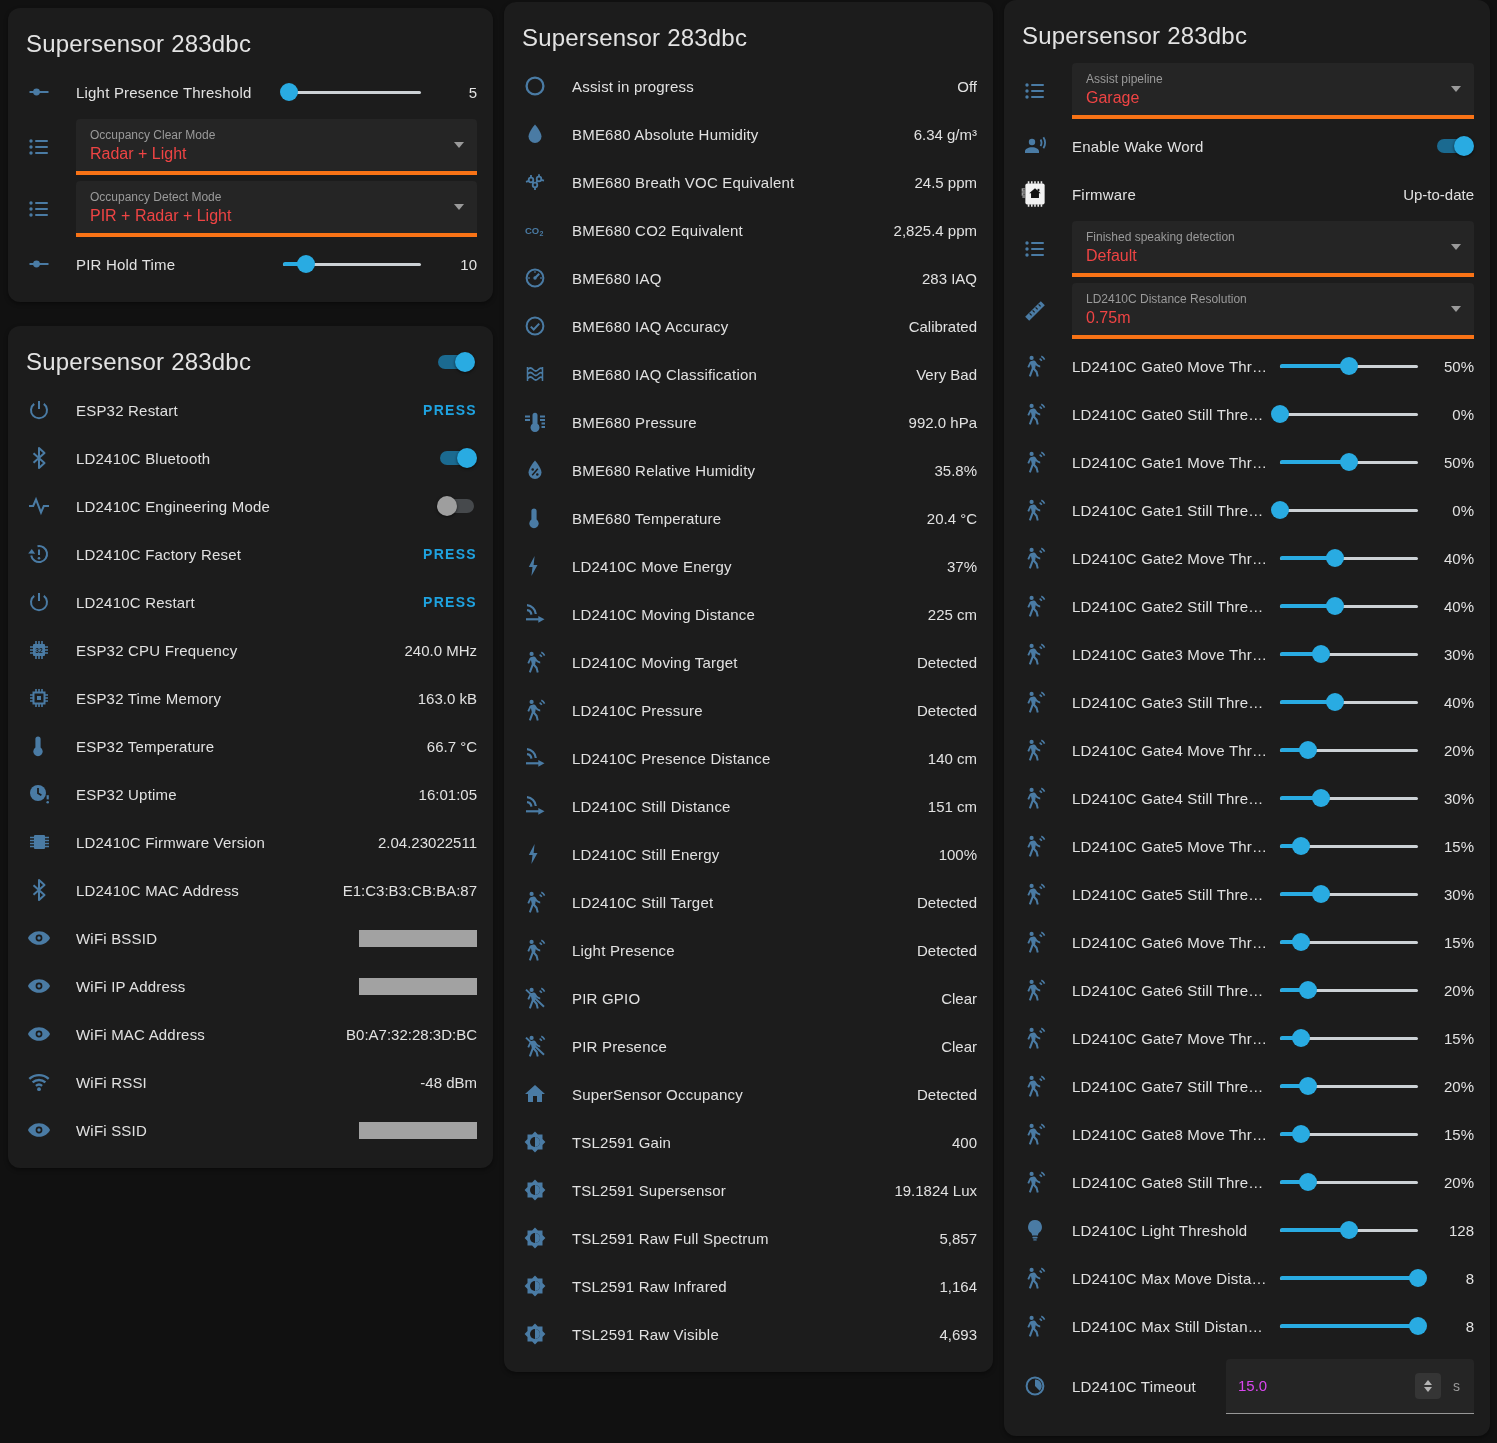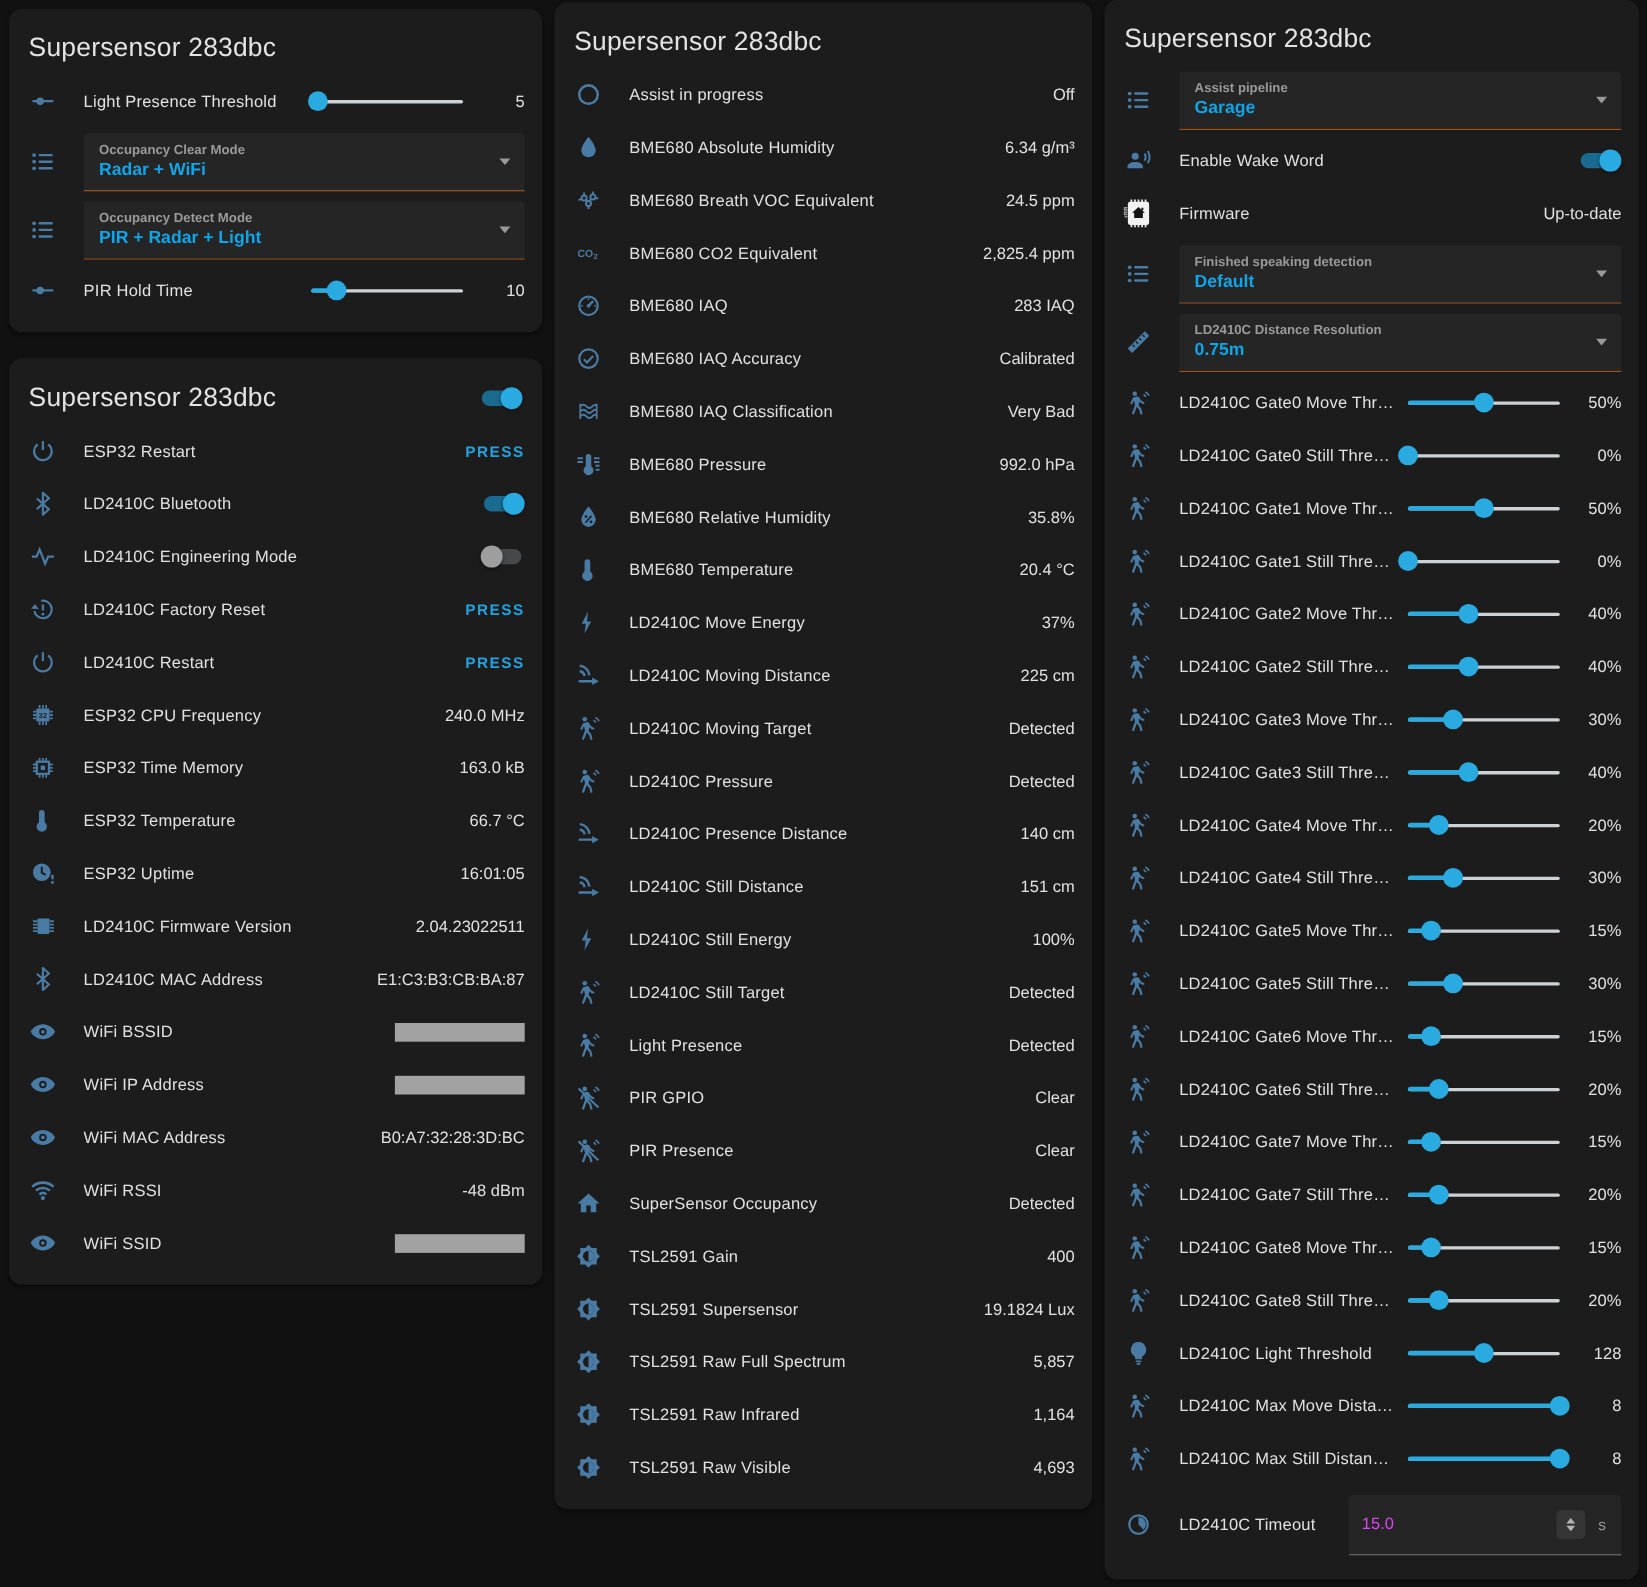--- a/index.html
+++ b/index.html
@@ -25,24 +25,24 @@
   .slider .track{position:absolute;top:8.5px;left:0;right:0;height:3px;background:#ccd1d5;border-radius:2px;}
   .slider .fill{position:absolute;top:8px;left:0;height:4px;background:#29abe2;border-radius:2px;}
   .slider .thumb{position:absolute;top:1px;width:18px;height:18px;border-radius:50%;background:#29abe2;margin-left:-9px;}
   
   .toggle{width:40px;height:20px;position:relative;flex:none;margin-left:12px;}
   .toggle .toggle-track{position:absolute;left:3px;right:3px;top:3px;height:14px;border-radius:7px;background:#46494c;}
   .toggle.on .toggle-track{background:#1b6a90;}
   .toggle .toggle-thumb{position:absolute;top:0;left:0;width:20px;height:20px;border-radius:50%;background:#9e9e9e;box-shadow:0 1px 3px rgba(0,0,0,.6);}
   .toggle.on .toggle-thumb{left:auto;right:0;background:#29abe2;}
   
-  .select{flex:1;min-width:0;height:52px;background:#252525;border-radius:4px 4px 0 0;border-bottom:1px solid #f97316;
-    display:flex;flex-direction:column;justify-content:center;padding:0 14px;position:relative;font-weight:bold;}
+  .select{flex:1;min-width:0;height:52px;background:#252525;border-radius:4px 4px 0 0;border-bottom:4px solid #f97316;
+    display:flex;flex-direction:column;justify-content:center;padding:0 14px;position:relative;}
   .select .mini-label{font-size:12px;color:#9a9a9a;margin-bottom:3px;white-space:nowrap;}
-  .select .sel-value{font-size:16px;color:#0ea5e9;white-space:nowrap;}
+  .select .sel-value{font-size:16px;color:#ef4444;white-space:nowrap;}
   .select .chevron{position:absolute;right:13px;top:50%;margin-top:-3px;width:0;height:0;
     border-left:5px solid transparent;border-right:5px solid transparent;border-top:6px solid #9a9a9a;}
   
   .redacted-bar{width:118px;height:17px;background:#a2a2a2;margin-left:12px;flex:none;}
   
   .numbox{width:224px;height:54px;background:#252525;border-radius:4px 4px 0 0;border-bottom:1px solid #979797;
     display:flex;align-items:center;padding:0 12px;margin-left:auto;flex:none;}
   .numbox .num-value{flex:1;font-size:15px;color:#d946ef;}
   .stepper{width:26px;height:26px;border-radius:4px;background:#353535;display:flex;flex-direction:column;
     align-items:center;justify-content:center;gap:2px;flex:none;}
@@ -84,21 +84,21 @@
                   <rect x="8" y="4.9" width="13" height="2.2" rx="1"></rect>
                   <circle cx="4" cy="12" r="1.7"></circle>
                   <rect x="8" y="10.9" width="13" height="2.2" rx="1"></rect>
                   <circle cx="4" cy="18" r="1.7"></circle>
                   <rect x="8" y="16.9" width="13" height="2.2" rx="1"></rect>
                 </g>
               </svg>
             </span>
             <div class="select">
               <span class="mini-label">Occupancy Clear Mode</span>
-              <span class="sel-value">Radar + WiFi</span>
+              <span class="sel-value">Radar + Light</span>
               <span class="chevron"></span>
             </div>
           </div>
           <div class="row select-row">
             <span class="icon">
               <svg width="24" height="24" viewBox="0 0 24 24" xmlns="http://www.w3.org/2000/svg">
                 <g fill="currentColor">
                   <circle cx="4" cy="6" r="1.7"></circle>
                   <rect x="8" y="4.9" width="13" height="2.2" rx="1"></rect>
                   <circle cx="4" cy="12" r="1.7"></circle>

